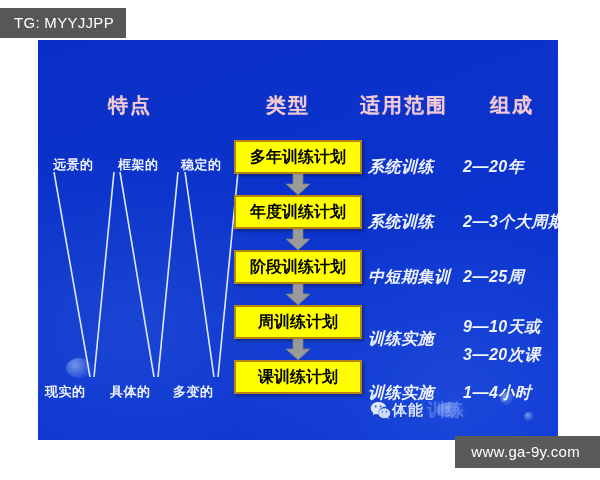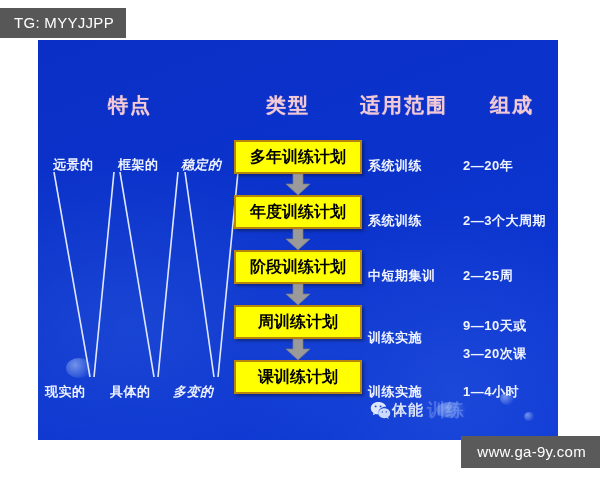--- a/index.html
+++ b/index.html
@@ -31,21 +31,21 @@
 
   
   .site-tag {
     position: absolute;
     right: 0px;
     bottom: 12px;
     background: #5a5a5a;
     color: #ffffff;
     font-size: 15px;
     line-height: 1;
-    padding: 8px 14px 9px 16px;
+    padding: 8px 20px 9px 16px;
     letter-spacing: 0.3px;
     font-family: "Liberation Sans", sans-serif;
   }
 
   
   .slide {
     position: absolute;
     left: 38px;
     top: 40px;
     width: 520px;
@@ -86,21 +86,21 @@
     font-size: 13px;
     font-weight: bold;
     color: #eef2ff;
     white-space: nowrap;
     letter-spacing: 0.5px;
   }
   .feat-top  { top: 116px; margin-left: 8px; }
   .feat-bot  { top: 343px; }
   .feat-c0 { left: 7px;  }
   .feat-c1 { left: 72px; }
-  .feat-c2 { left: 135px; font-style: italic;}
+  .feat-c2 { left: 135px;}
 
   
   .vsvg {
     position: absolute;
     left: 0px;
     top: 132px;
     width: 210px;
     height: 205px;
   }
 
@@ -137,25 +137,26 @@
   .arrow-gap svg {
     position: absolute;
     left: 50%;
     top: 0;
     transform: translateX(-50%);
   }
 
   
   .rowtext {
     position: absolute;
-    font-size: 13px;
+    font-size: 16px;
     font-weight: bold;
     color: #f0f4ff;
     white-space: nowrap;
     letter-spacing: 0.5px;
+    font-style: italic;
   }
   .col-scope { left: 330px; }
   .col-comp  { left: 425px; }
 
   
   .wechat {
     position: absolute;
     left: 332px;
     top: 358px;
     display: flex;

